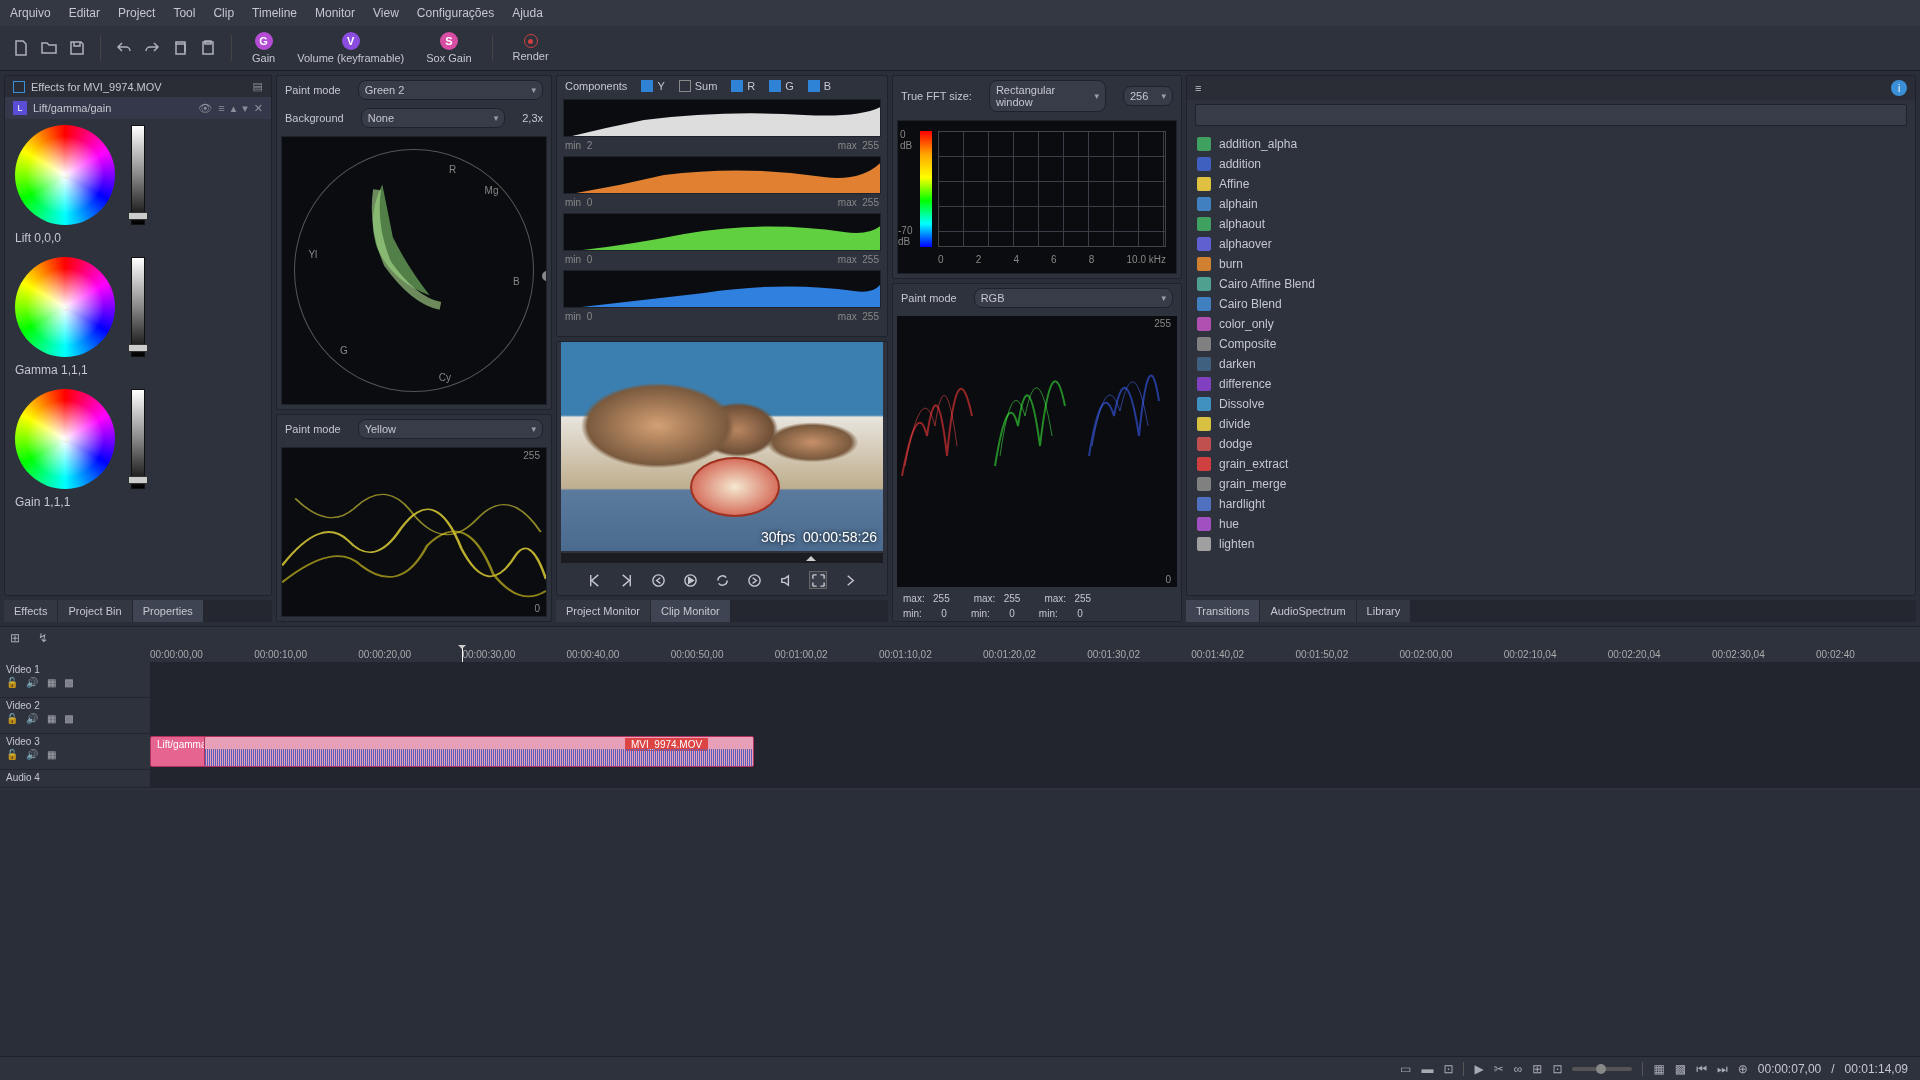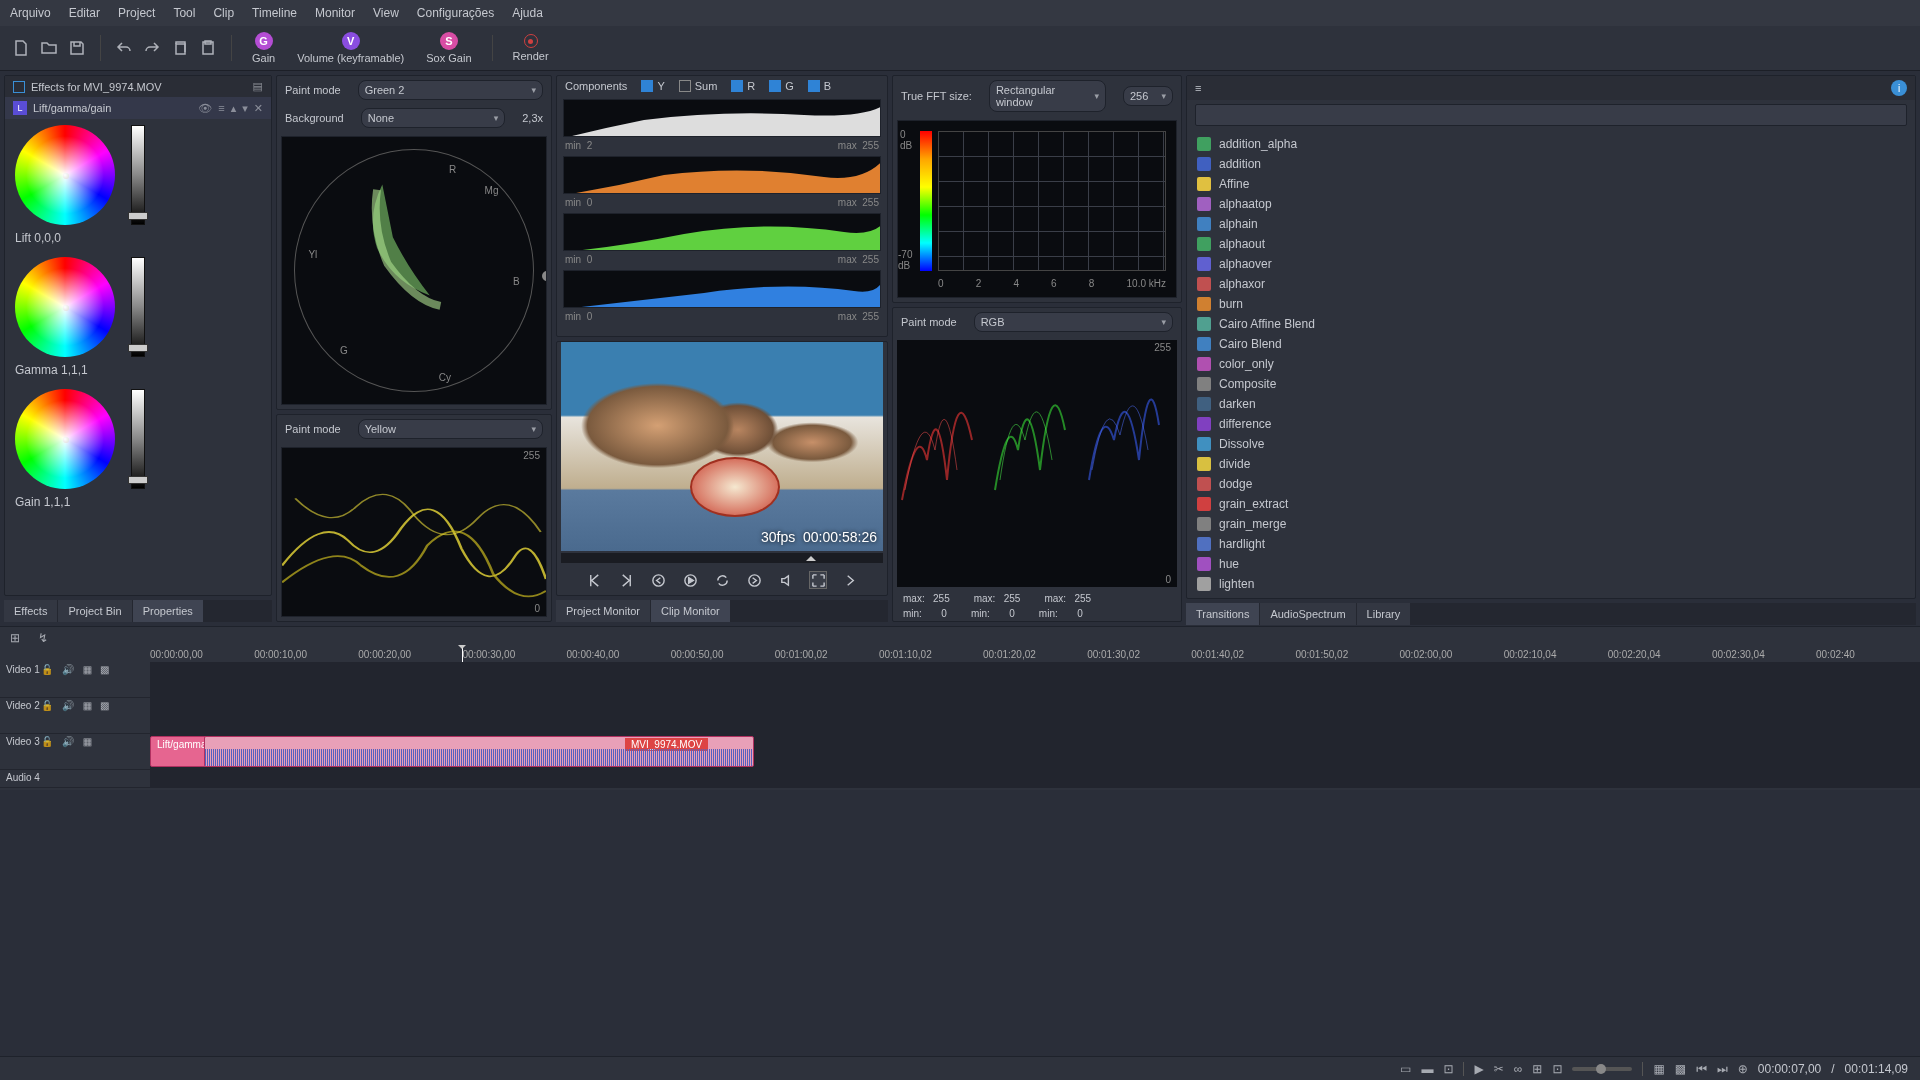--- a/index.html
+++ b/index.html
@@ -57,21 +57,21 @@
 .fx-sw{width:14px;height:14px;border-radius:2px;}
 .fft-grid{position:absolute;left:40px;right:10px;top:10px;bottom:26px;border:1px solid #444;
  background-image:repeating-linear-gradient(to right,transparent 0,transparent 24px,#3a3e48 24px,#3a3e48 25px),
                   repeating-linear-gradient(to bottom,transparent 0,transparent 24px,#3a3e48 24px,#3a3e48 25px);}
 .fft-bar{position:absolute;left:22px;top:10px;bottom:26px;width:12px;background:linear-gradient(red,orange,yellow,lime,cyan,blue);}
 .timeline{background:#2e323c;border-top:1px solid #1e222b;padding:2px 0;}
 .ruler{display:flex;gap:0;padding:2px 0 2px 150px;position:relative;font-size:10px;color:#aaa;}
 .ruler span{width:105px;}
 .track{display:flex;align-items:stretch;border-bottom:1px solid #22252e;height:36px;}
 .track.hdr{height:18px;}
-.tk-head{width:150px;display:flex;flex-direction:row;padding:2px 6px;font-size:10px;gap:2px;}
+.tk-head{width:150px;display:flex;flex-direction:column;padding:2px 6px;font-size:10px;gap:2px;}
 .tk-tools{display:flex;gap:8px;}
 .tk-tools span{opacity:.8;cursor:pointer;}
 .tk-body{flex:1;background:#22252e;position:relative;}
 .clip{position:absolute;top:2px;bottom:2px;border-radius:2px;overflow:hidden;font-size:10px;}
 .clip-fx{left:0;width:495px;background:#e66590;border:1px solid #b03060;}
 .clip-fx .tag{position:absolute;left:2px;top:1px;color:#fff;padding:1px 4px;}
 .clip-vid{left:54px;width:550px;background:#e8a0b8;border:1px solid #b03060;}
 .clip-vid .tag{position:absolute;left:420px;top:1px;background:#d44;color:#fff;padding:1px 6px;}
 .clip-vid .wav{position:absolute;left:0;right:0;top:12px;bottom:0;background:
  repeating-linear-gradient(90deg,#5560c0 0,#5560c0 1px,transparent 1px,transparent 2px);}
@@ -385,21 +385,21 @@
           </span>
       </div>
     </div>
     <div class="tabs-bot">
       <span>Project Monitor</span>
       <span class="active">Clip Monitor</span>
     </div>
   </div>
 
   <div class="col4">
-    <div class="panel" style="height:228px">
+    <div class="panel" style="height:204px">
       <div class="lbl-row">
         <span>True FFT size:</span>
         <div class="select" style="flex:1">Rectangular window</div>
         <div class="select" style="width:50px">256</div>
       </div>
       <div class="scope">
         <div class="fft-bar"></div>
         <div class="fft-grid"></div>
         <span style="position:absolute;left:2px;top:8px;font-size:10px;color:#888"><span>0</span><br><span>dB</span></span>
         <span style="position:absolute;left:0;bottom:26px;font-size:10px;color:#888"><span>-70</span><br><span>dB</span></span>
@@ -462,38 +462,30 @@
           </div>
           <div class="fx-item">
             <span class="fx-sw" style="background:#4060c0"></span>
             <span>addition</span>
           </div>
           <div class="fx-item">
             <span class="fx-sw" style="background:#e0c040"></span>
             <span>Affine</span>
           </div>
           <div class="fx-item">
-            <span class="fx-sw" style="background:#a060c0"></span>
-            <span>alphaatop</span>
-          </div>
-          <div class="fx-item">
             <span class="fx-sw" style="background:#4080c0"></span>
             <span>alphain</span>
           </div>
           <div class="fx-item">
             <span class="fx-sw" style="background:#40a060"></span>
             <span>alphaout</span>
           </div>
           <div class="fx-item">
             <span class="fx-sw" style="background:#6060d0"></span>
             <span>alphaover</span>
-          </div>
-          <div class="fx-item">
-            <span class="fx-sw" style="background:#c05050"></span>
-            <span>alphaxor</span>
           </div>
           <div class="fx-item">
             <span class="fx-sw" style="background:#d08030"></span>
             <span>burn</span>
           </div>
           <div class="fx-item">
             <span class="fx-sw" style="background:#50a090"></span>
             <span>Cairo Affine Blend</span>
           </div>
           <div class="fx-item">

